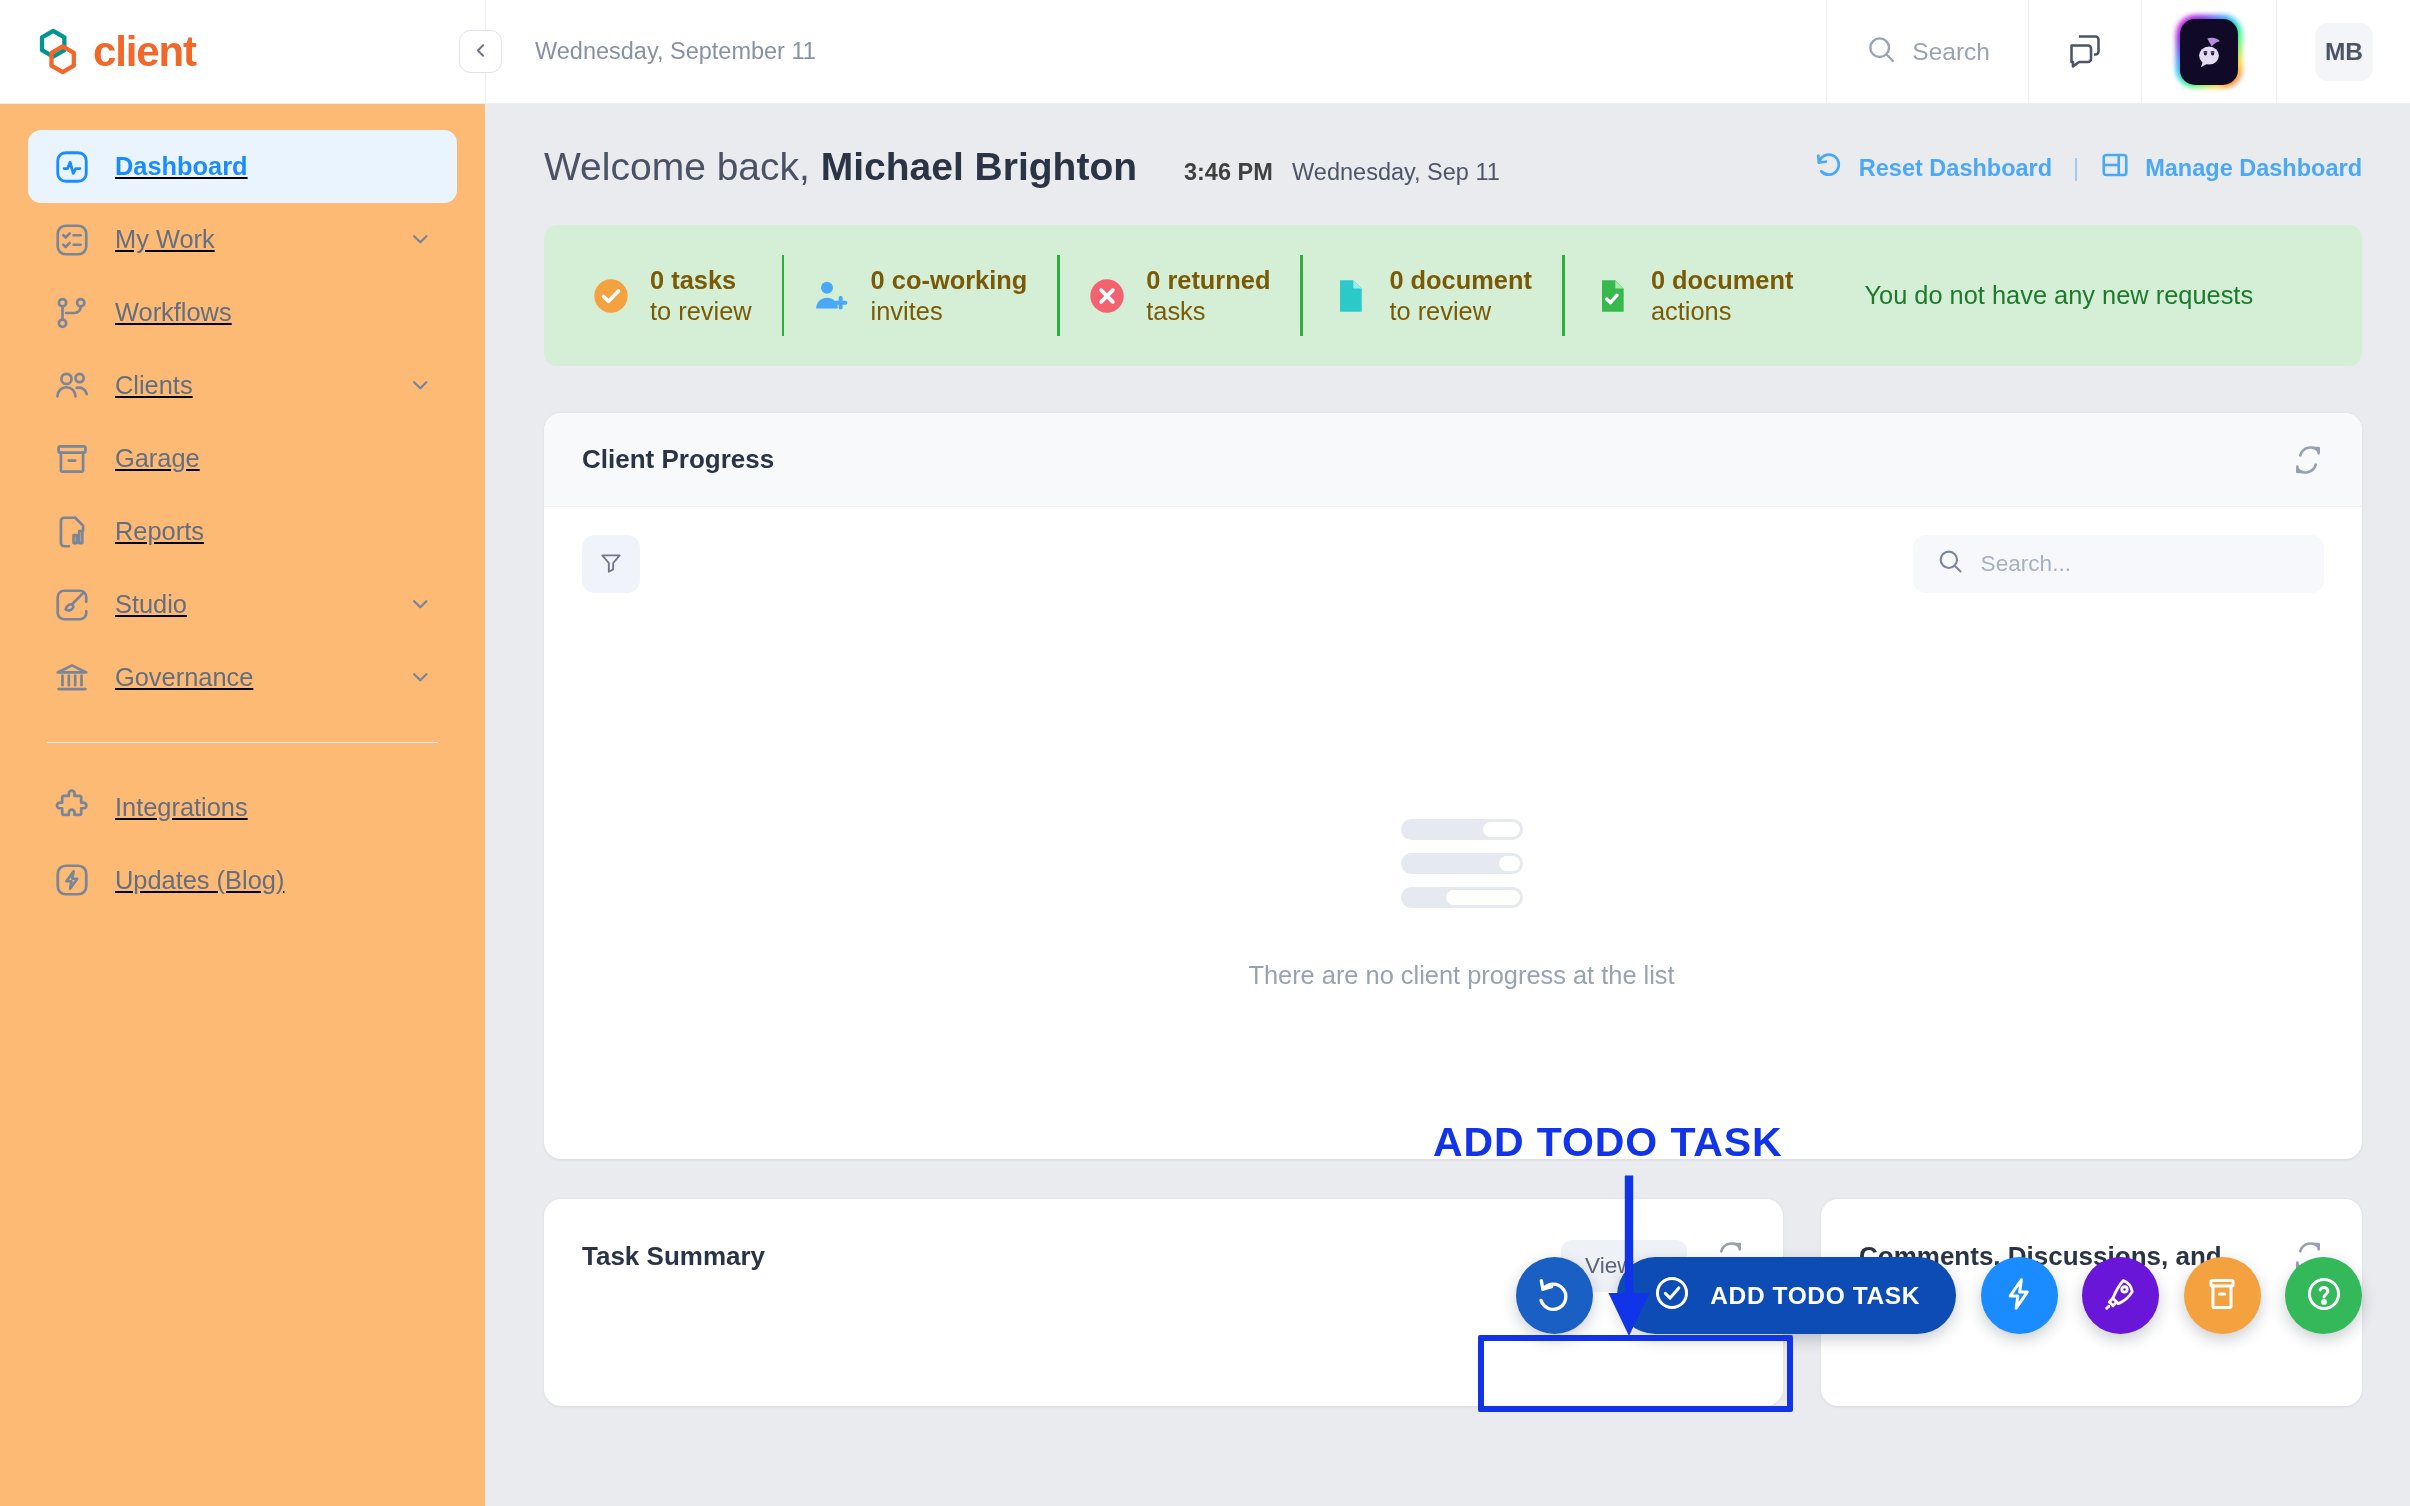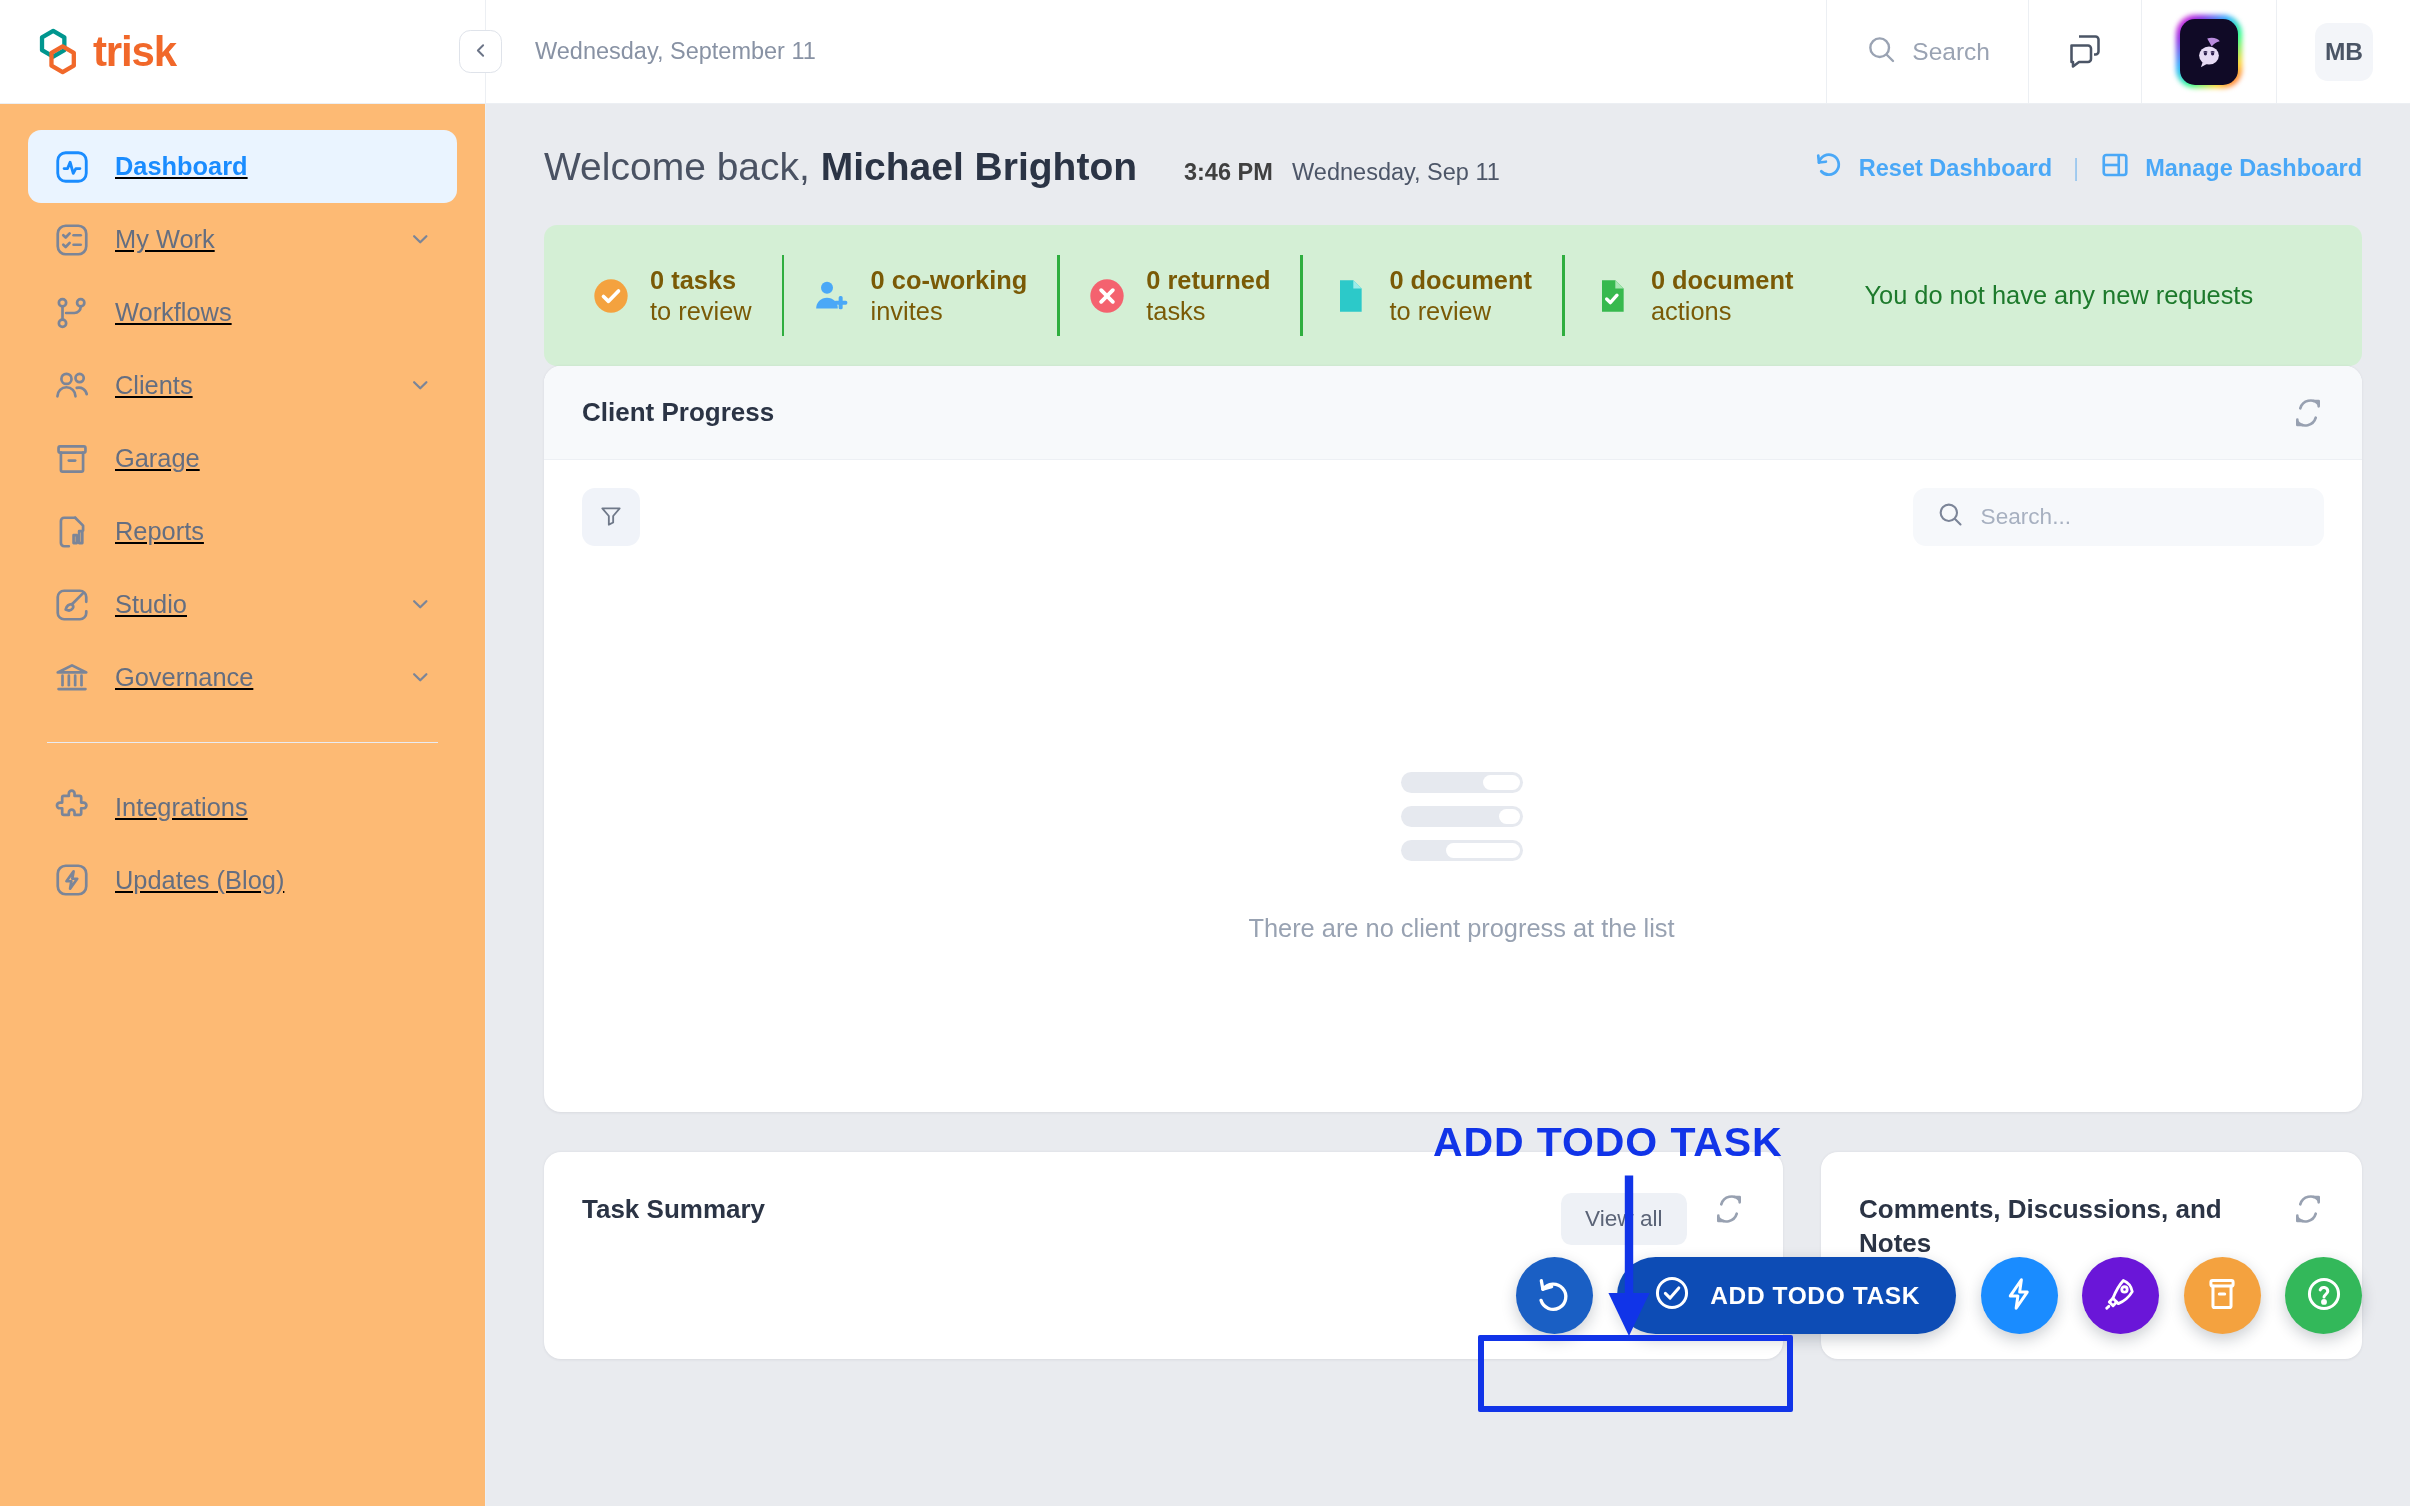--- a/index.html
+++ b/index.html
@@ -113,21 +113,21 @@
     content: ""; position: absolute; left: 0; top: 30px; bottom: 30px;
     width: 2.8px; background: #2fae3f;
   }
   .stat .sicon { width: 40px; height: 40px; flex: 0 0 40px; }
   .stat .stext { font-size: 25.4px; line-height: 1.22; color: #7a5a06; font-weight: 700; }
   .stat .stext .sub { font-weight: 400; }
   .no-requests { display:flex; align-items:center; padding-left: 41px; font-size: 25.4px; color: #1d7a2c; }
 
   
   .card {
-    background: #ffffff; border-radius: 17px;
+    margin-top: 47px; background: #ffffff; border-radius: 17px;
     box-shadow: 0 0.9px 2.8px rgba(20,30,50,.08);
     overflow: hidden;
   }
   .card-head {
     height: 94px; background: #f7f9fb; border-bottom: 0.9px solid #edf0f4;
     display: flex; align-items: center; padding: 0 38px;
   }
   .card-title { font-size: 26px; font-weight: 700; color: #2b3445; }
   .refresh-ico { margin-left: auto; width: 32px; height: 32px; color: #98a1b1; }
   .card-toolbar { display: flex; align-items: center; padding: 28px 38px 0 38px; }
@@ -205,21 +205,21 @@
 
   <div class="topbar">
 
     <div class="brand">
       <span class="logo-mark">
         <svg viewBox="0 0 64 64" fill="none">
           <path d="M20 8 L33 15.5 L33 30.5 L20 38 L7 30.5 L7 15.5 Z" stroke="#00968f" stroke-width="5" stroke-linejoin="round"></path>
           <path d="M31 26 L44 33.5 L44 48.5 L31 56 L18 48.5 L18 33.5 Z" stroke="#f1682a" stroke-width="5" stroke-linejoin="round"></path>
         </svg>
       </span>
-      <span class="logo-text">trisk</span>
+      <span class="logo-text">client</span>
     </div>
 
     <div class="collapse-btn">
       <span>
         <svg width="21" height="21" viewBox="0 0 24 24" fill="none" stroke="currentColor" stroke-width="2.2" stroke-linecap="round" stroke-linejoin="round">
             <polyline points="15 18 9 12 15 6"></polyline>
           </svg>
       </span>
     </div>
 

